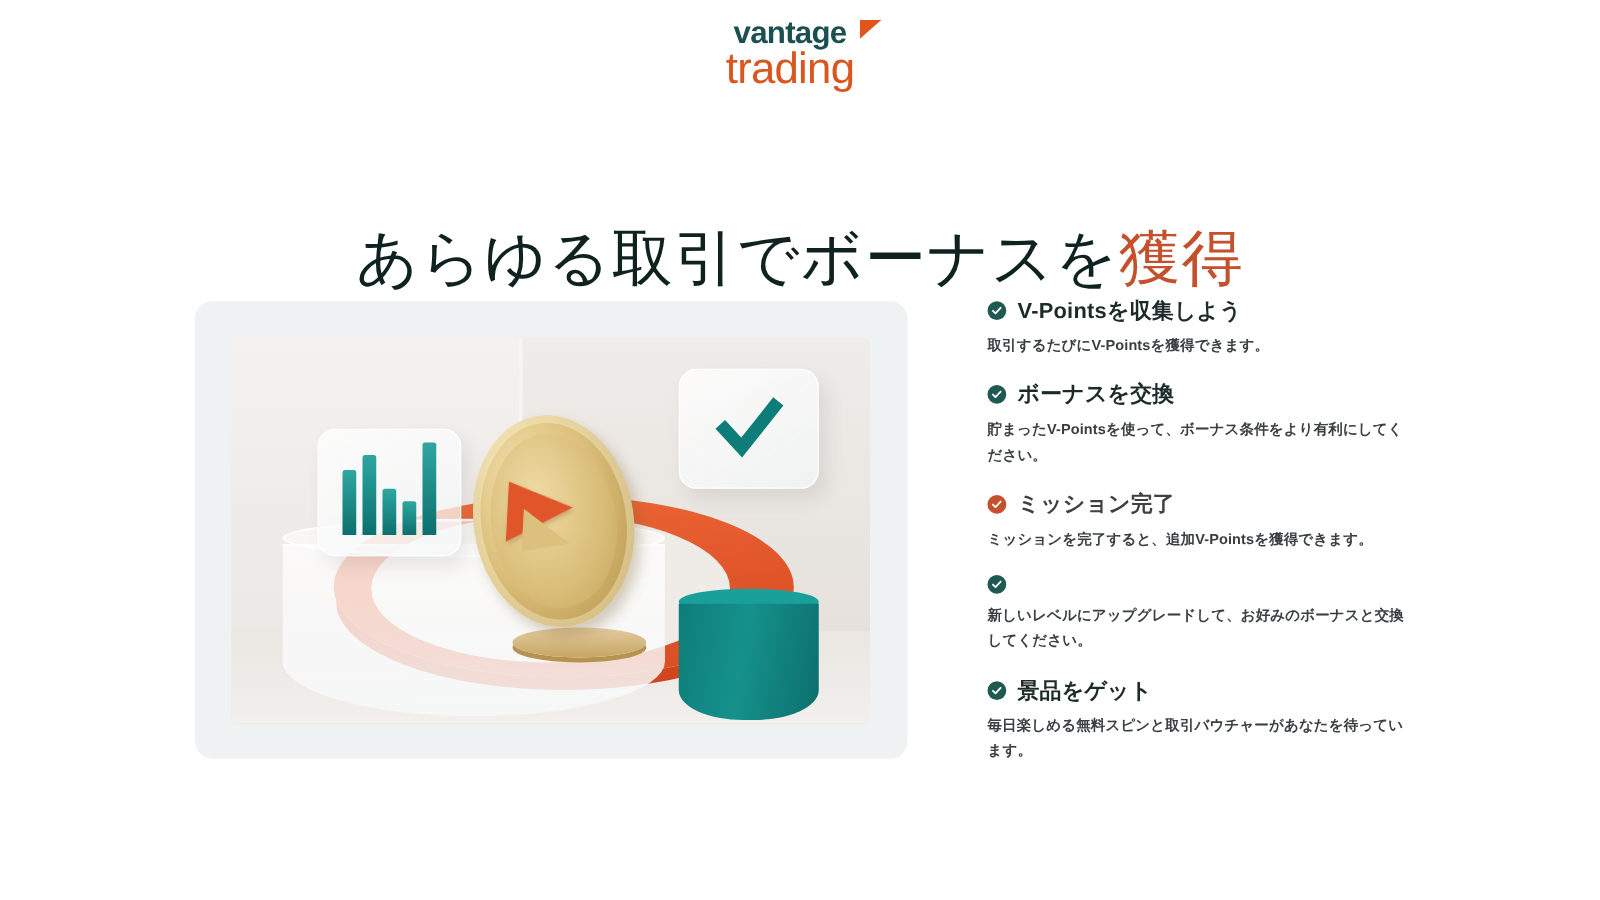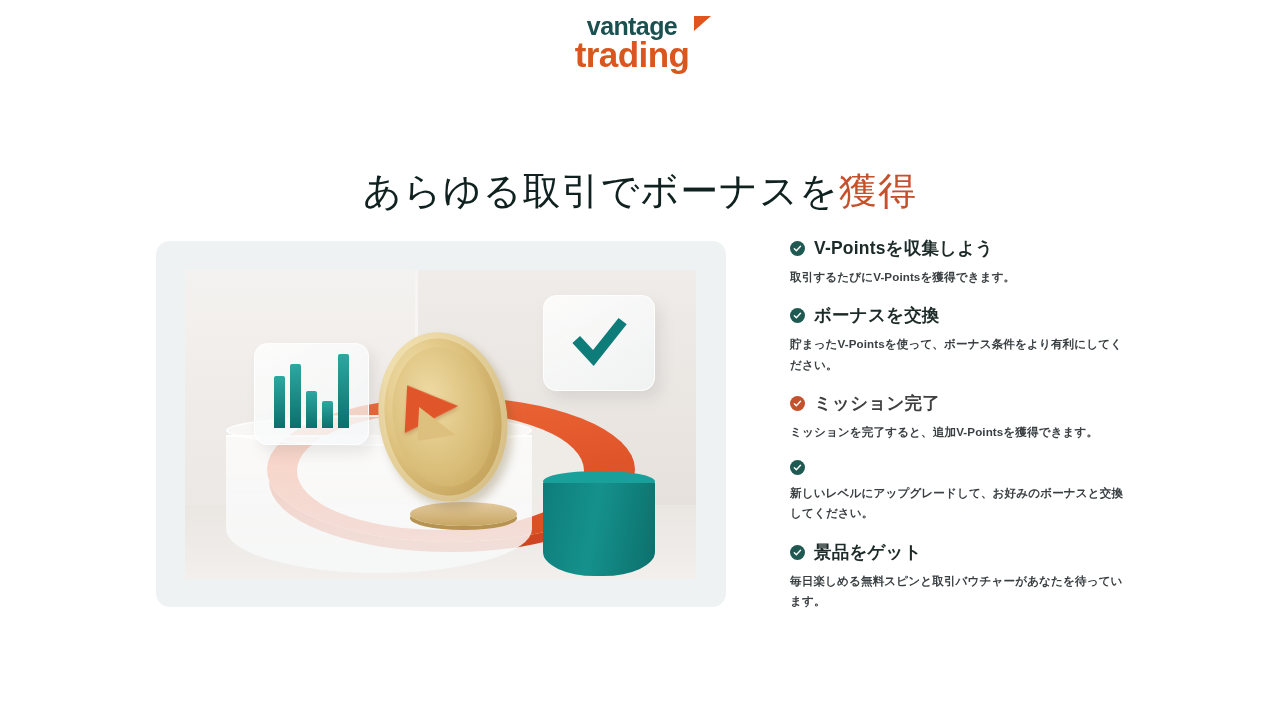--- a/index.html
+++ b/index.html
@@ -33,21 +33,21 @@
     font-size: 25px;
     font-weight: bold;
     letter-spacing: -0.6px;
     color: #1b5050;
     display: block;
     position: relative;
     padding-right: 16px;
   }
   .logo-line2 {
     font-size: 35px;
-    font-weight: bold;
+    font-weight: normal;
     letter-spacing: -0.6px;
     color: #d9561f;
     display: block;
     margin-top: -3px;
     padding-right: 16px;
   }
   .logo-tri {
     position: absolute;
     right: -6px;
     top: 2px;
@@ -59,21 +59,21 @@
     transform: rotate(0deg);
   }
 
   
   .headline {
     position: absolute;
     top: 141px;
     left: 0;
     width: 1280px;
     text-align: center;
-    font-size: 38px;
+    font-size: 49px;
     letter-spacing: 1px;
     color: #10221f;
     font-weight: 400;
     white-space: nowrap;
   }
   .headline .hl-accent { color: #c4502c; }
 
   
   .visual-card {
     position: absolute;

